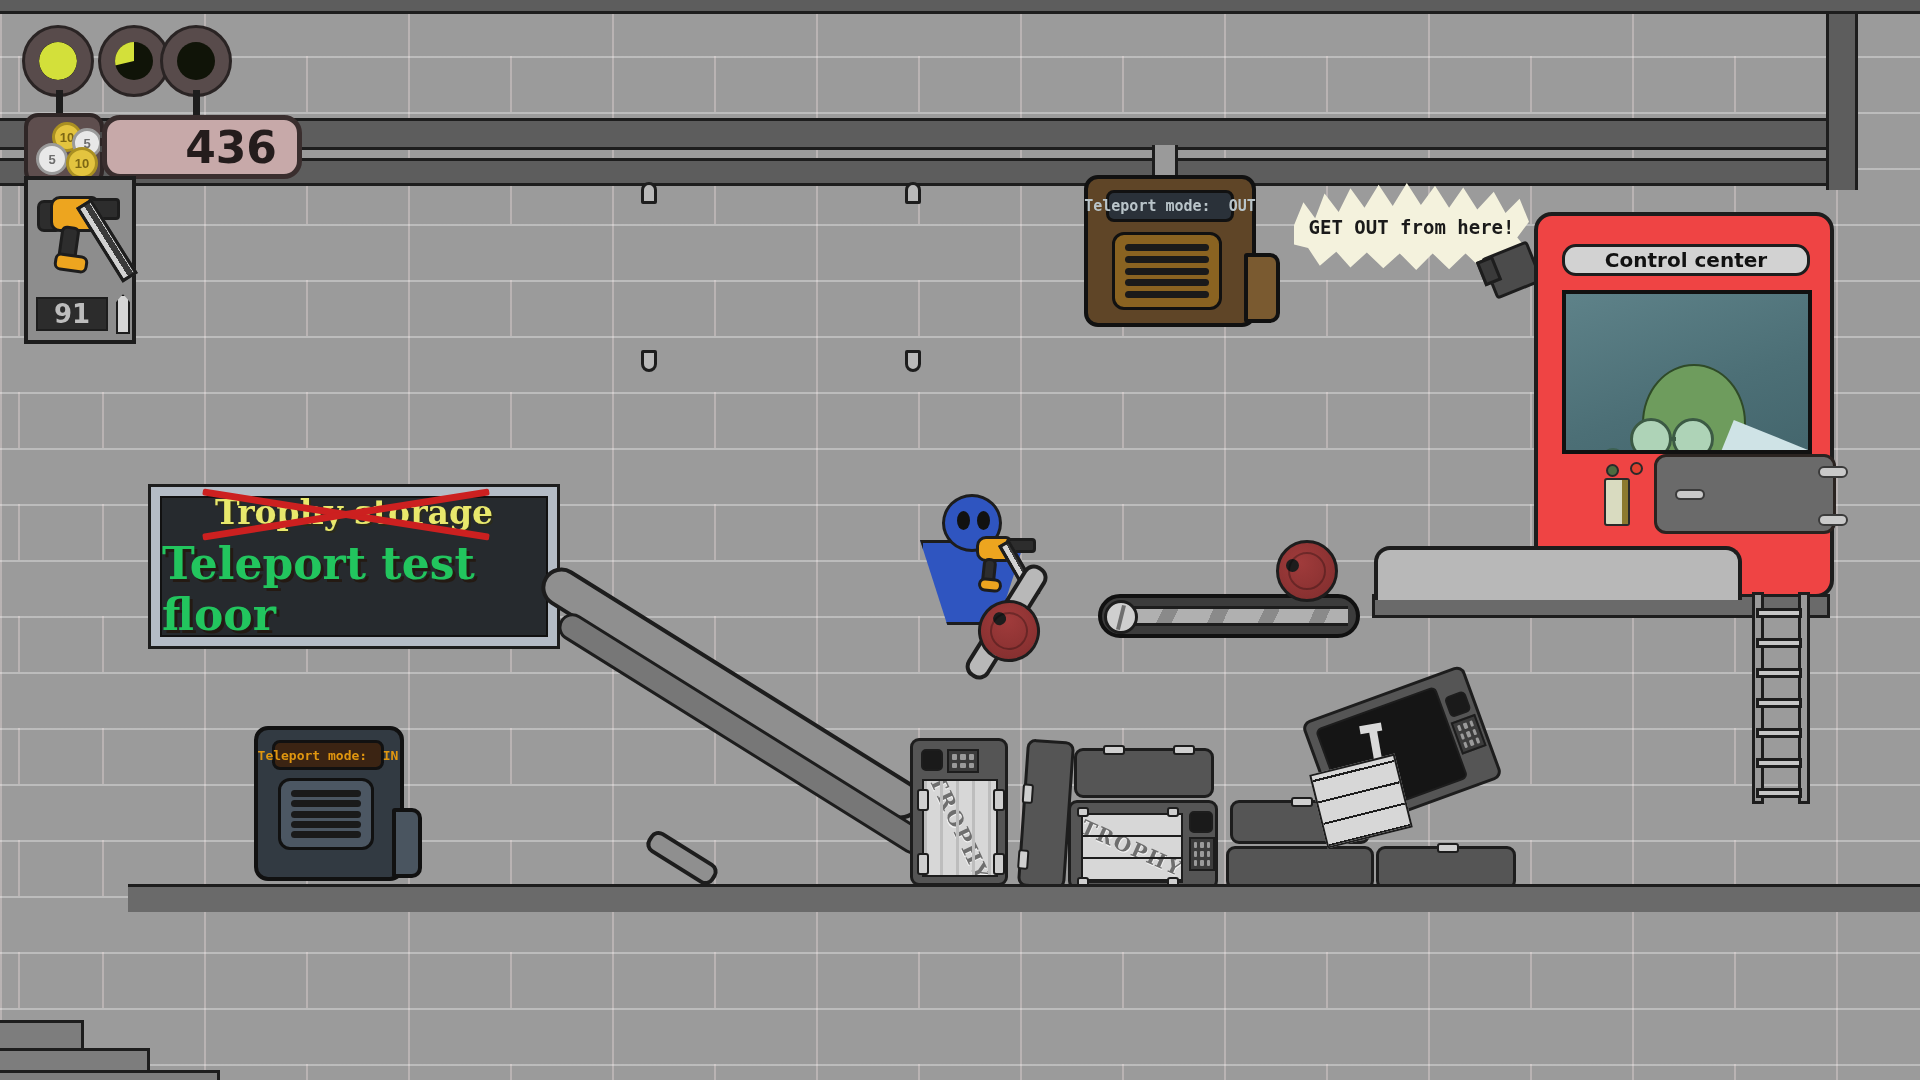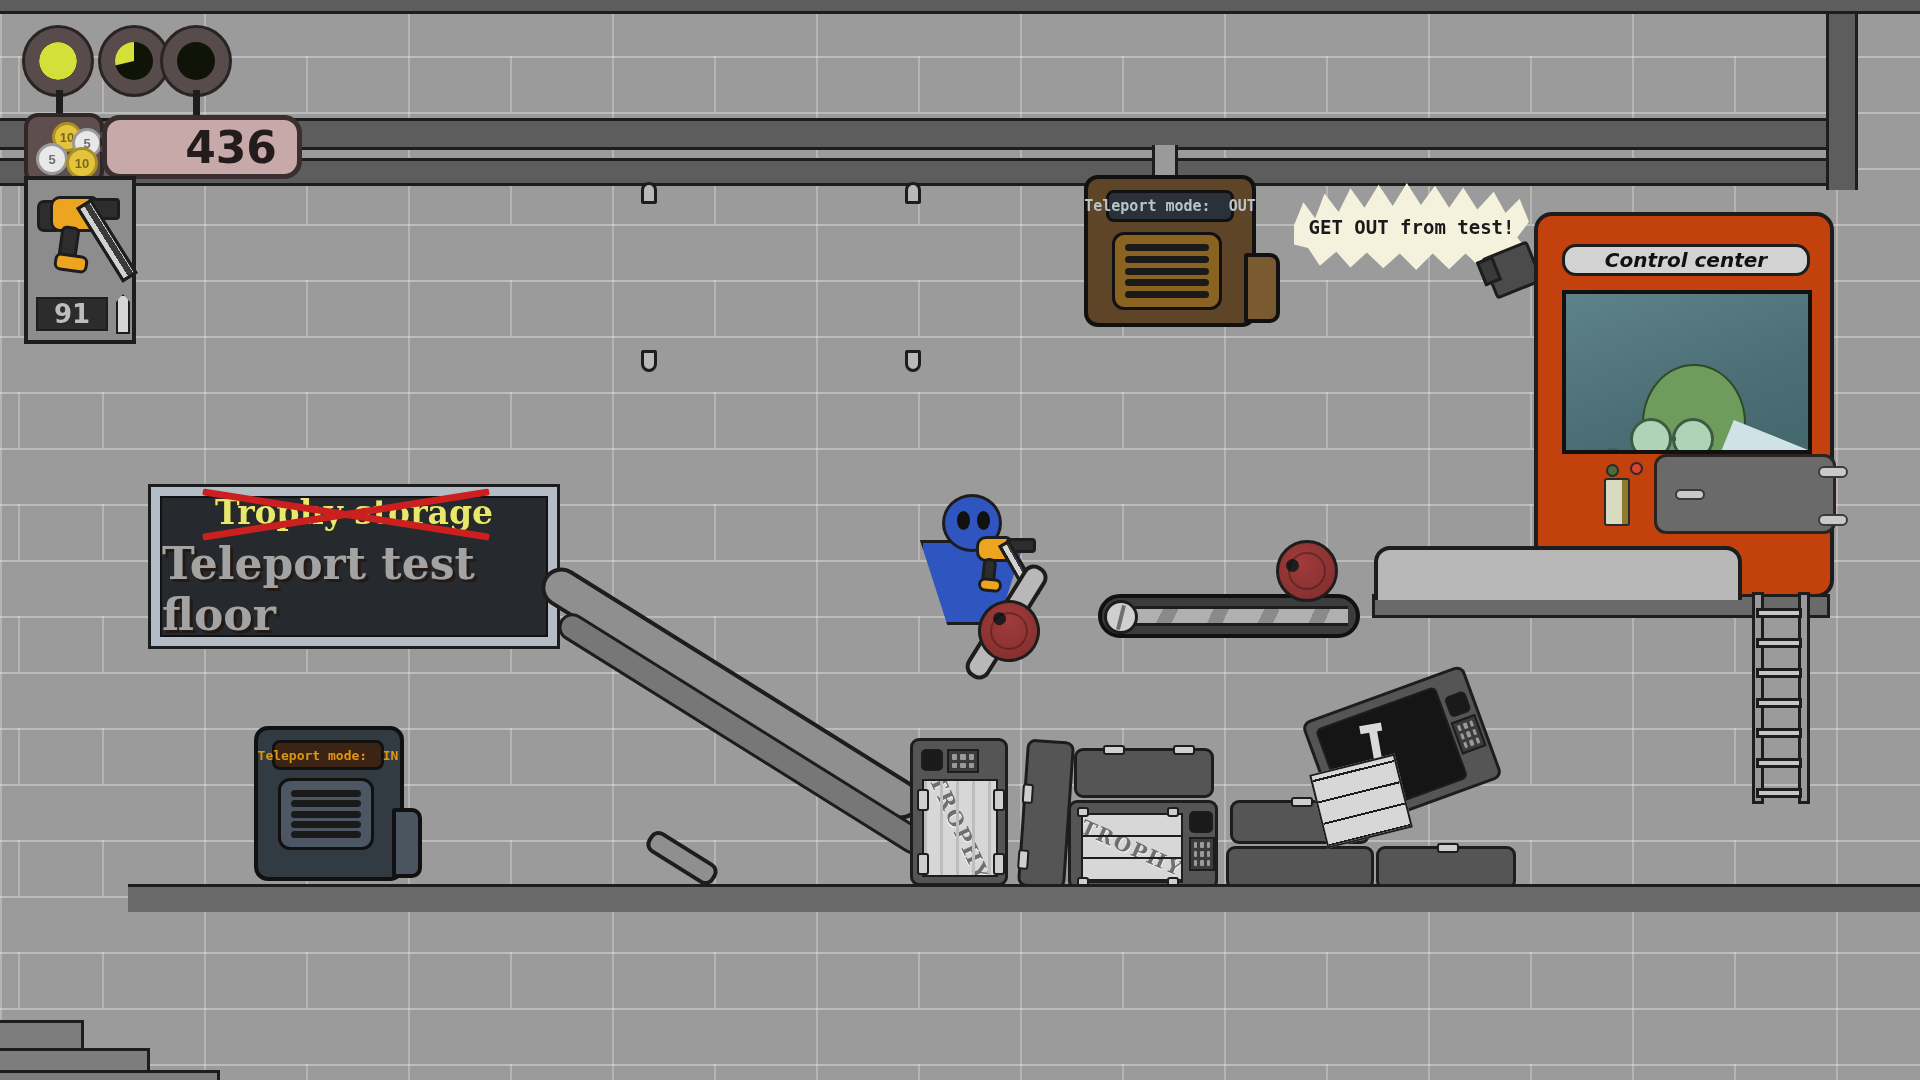--- a/index.html
+++ b/index.html
@@ -197,24 +197,23 @@
       66% 28%, 72% 5%, 78% 30%, 85% 10%, 90% 34%, 96% 18%, 100% 44%,
       95% 62%, 100% 78%, 92% 80%, 96% 100%, 86% 82%, 80% 98%,
       73% 80%, 66% 98%, 59% 80%, 52% 99%, 45% 80%, 38% 97%,
       31% 79%, 24% 96%, 18% 78%, 11% 94%, 6% 74%, 0% 70%
     );
   }
 
   
   .cc-cabinet {
     position:absolute;
-    background:#c2410c;
+    background:#ef4444;
     border:4px solid #1d1d1d;
     border-radius:18px;
-    font-style:italic;
   }
   .cc-plaque {
     position:absolute;
     background:#d2d2d2;
     border:3px solid #1d1d1d;
     border-radius:14px;
     display:flex; align-items:center; justify-content:center;
     color:#111;
     font-family:"DejaVu Sans", sans-serif;
     font-weight:bold;
@@ -259,21 +258,21 @@
   .ts-old {
     position:relative;
     color:#e8e86c;
     font-family:"DejaVu Serif", serif;
     font-weight:bold;
     font-size:33px;
     text-shadow:2px 2px 0 #2b2b1a;
   }
   .ts-strike { position:absolute; background:#cc2020; height:7px; border-radius:2px; }
   .ts-new {
-    color:#a3a3a3;
+    color:#22c55e;
     font-family:"DejaVu Serif", serif;
     font-weight:bold;
     font-size:44px;
     text-shadow:3px 3px 0 #241a13;
   }
 
   
   .ramp-outer {
     position:absolute;
     background:#8f8f8f;
@@ -494,21 +493,21 @@
     <div class="tp-grill" style="left:28px;top:57px;width:110px;height:78px;background:#8a6321;">
       <div class="tp-bar"></div>
       <div class="tp-bar"></div>
       <div class="tp-bar"></div>
       <div class="tp-bar"></div>
       <div class="tp-bar"></div>
     </div>
   </div>
 
   <div class="bubble" style="left:1294px;top:183px;width:235px;height:88px;font-size:19px;">
-    <span>GET OUT from test!</span>
+    <span>GET OUT from here!</span>
   </div>
 
   <div style="position:absolute;left:1487px;top:248px;width:50px;height:44px;background:#4b4b4b;border:3px solid #1d1d1d;transform:rotate(-22deg);border-radius:4px;"></div>
   <div style="position:absolute;left:1480px;top:258px;width:18px;height:26px;background:#3a3a3a;border:3px solid #1d1d1d;transform:rotate(-22deg);"></div>
 
   <div class="cc-cabinet" style="left:1534px;top:212px;width:300px;height:386px;">
     <div class="cc-plaque" style="left:24px;top:28px;width:248px;height:32px;">
       <span>Control center</span>
     </div>
     <div class="cc-screen" style="left:24px;top:74px;width:250px;height:164px;">

